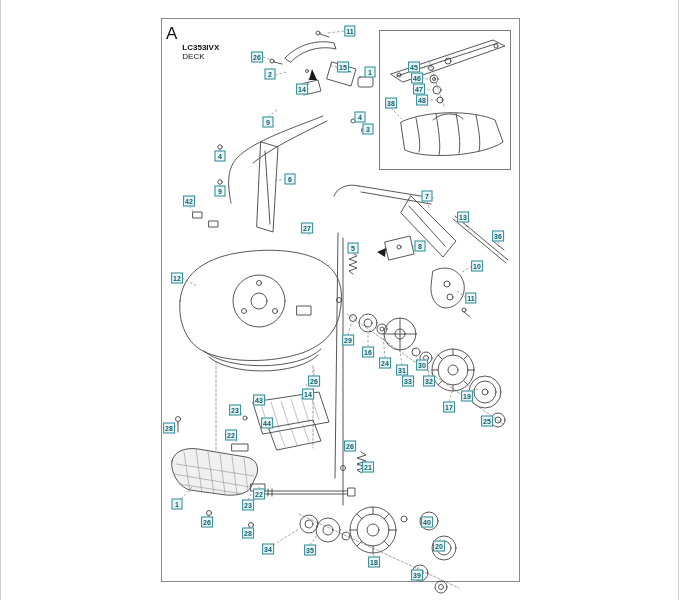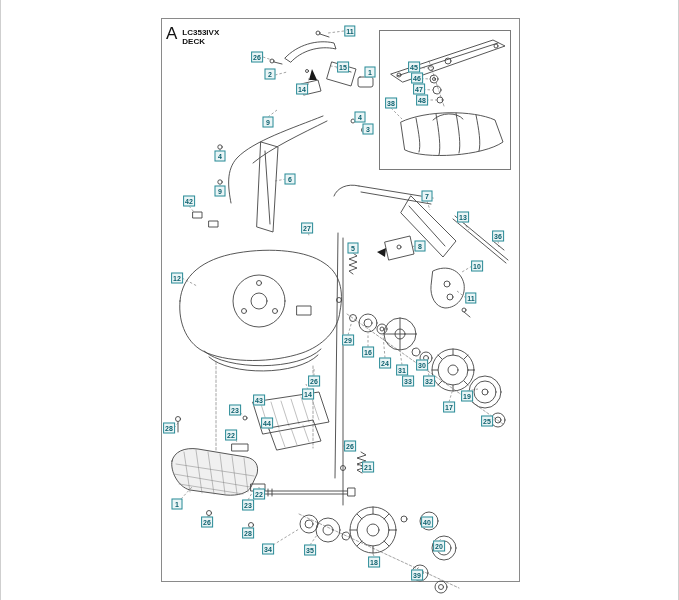--- a/index.html
+++ b/index.html
@@ -17,23 +17,23 @@
   .frame{
     position:absolute;left:160px;top:18px;width:359px;height:564px;
     border:1px solid #8a8a8a;box-sizing:border-box;background:transparent;
   }
   .inset{
     position:absolute;left:378px;top:30px;width:132px;height:140px;
     border:1px solid #7a7a7a;box-sizing:border-box;background:transparent;
   }
   .hdr{position:absolute;left:165px;top:25px;display:flex;align-items:flex-start;gap:5px;z-index:5;}
   .hdr .letter{font-size:17px;font-weight:400;color:#111;line-height:18px;}
-  .hdr .title-block{display:flex;flex-direction:column;margin-top:3px;}
+  .hdr .title-block{display:flex;flex-direction:column;margin-top:18px;}
   .hdr .model{font-size:8px;font-weight:bold;color:#111;line-height:9px;}
-  .hdr .subtitle{font-size:8px;font-weight:bold;color:#111;line-height:9px;}
+  .hdr .subtitle{font-size:8px;font-weight:normal;color:#111;line-height:9px;}
   svg.drawing{position:absolute;left:0;top:0;z-index:1;}
   .ln{stroke:var(--line);fill:none;stroke-width:0.9;stroke-linecap:round;stroke-linejoin:round;}
   .hatch{stroke:#808080;stroke-width:0.5;fill:none;}
   .dash{stroke:#666;stroke-width:0.6;fill:none;stroke-dasharray:2.5 2;}
   .fill-dark{fill:#1a1a1a;stroke:none;}
   #callout-layer{position:absolute;left:0;top:0;width:679px;height:600px;z-index:10;pointer-events:none;}
   .callout{
     position:absolute;transform:translate(-50%,-50%);
     min-width:11px;height:11px;line-height:10px;padding:0 1px;
     font-size:7px;font-weight:bold;text-align:center;

